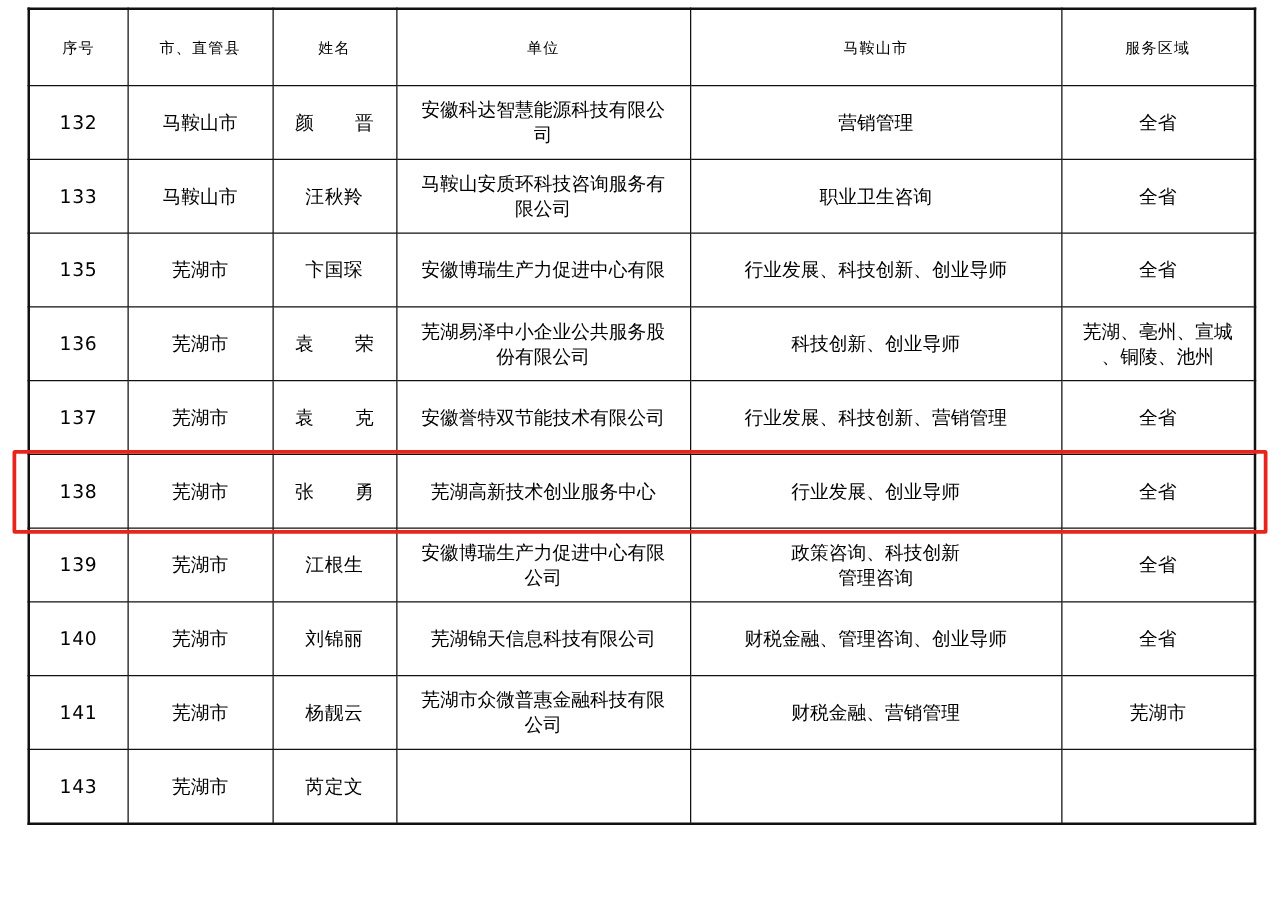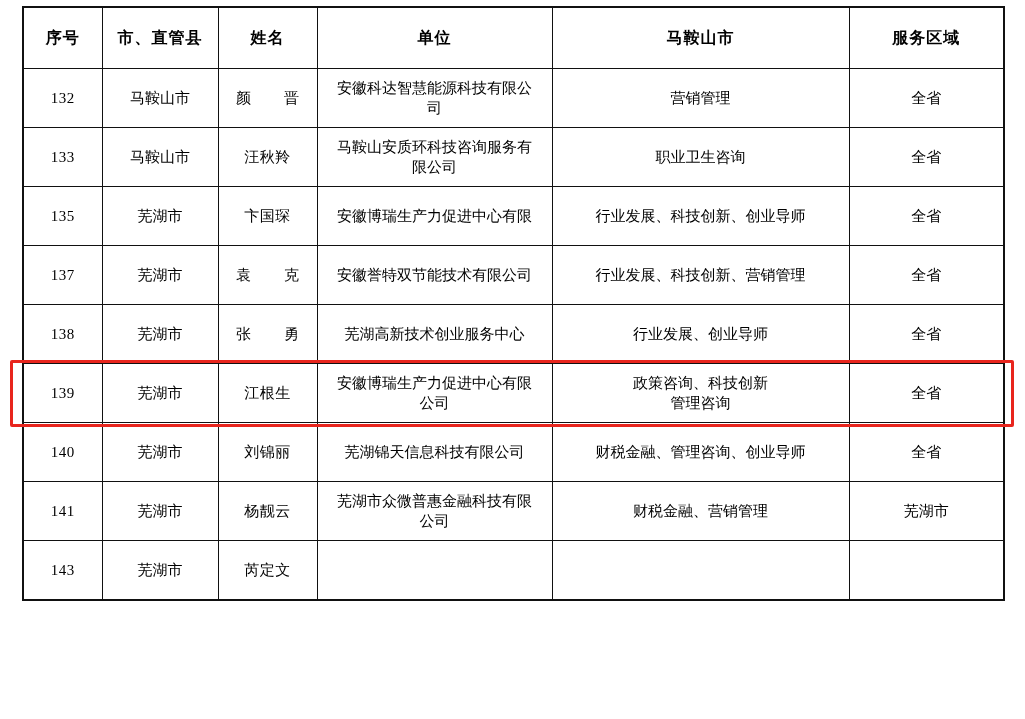--- a/index.html
+++ b/index.html
@@ -36,33 +36,32 @@
 
   table.roster th, table.roster td {
     border: 1.5px solid #111111;
     text-align: center;
     vertical-align: middle;
     font-size: 15px;
     line-height: 1.35;
     padding: 4px 3px;
   }
   table.roster th {
-    font-weight: bold;
-    font-size: 16px;
+    font-weight: normal;
+    font-size: 12px;
     height: 52px;
     letter-spacing: 1px;
     text-align: center;
   }
   table.roster td {
     height: 50px;
   }
   td.cell-seq {
     font-size: 15px;
     letter-spacing: 0.5px;
-    font-family: Liberation Serif, serif;
   }
   td.cell-org {
     text-align: left;
     padding-left: 8px;
     padding-right: 4px;
     margin-left: 43px;
   }
   td.cell-name {
     letter-spacing: 0.5px;
   }
@@ -152,20 +151,36 @@
           <td class="cell-org">
             <span class="two-line">安徽博瑞生产力促进中心有限</span>
           </td>
           <td class="cell-cat">
             <span class="two-line">行业发展、科技创新、创业导师</span>
           </td>
           <td class="cell-area">
             <span class="two-line">全省</span>
           </td>
         </tr>
+        <tr>
+          <td class="cell-seq">136</td>
+          <td class="cell-city">芜湖市</td>
+          <td class="cell-name"><span class="name-spaced">袁　荣</span></td>
+          <td class="cell-org">
+            <span class="two-line">芜湖易泽中小企业公共服务股</span>
+            <span class="two-line">份有限公司</span>
+          </td>
+          <td class="cell-cat">
+            <span class="two-line">科技创新、创业导师</span>
+          </td>
+          <td class="cell-area">
+            <span class="two-line">芜湖、亳州、宣城</span>
+            <span class="two-line">、铜陵、池州</span>
+          </td>
+        </tr>
         <tr class="highlight-row">
           <td class="cell-seq">137</td>
           <td class="cell-city">芜湖市</td>
           <td class="cell-name"><span class="name-spaced">袁　克</span></td>
           <td class="cell-org">
             <span class="two-line">安徽誉特双节能技术有限公司</span>
           </td>
           <td class="cell-cat">
             <span class="two-line">行业发展、科技创新、营销管理</span>
           </td>

